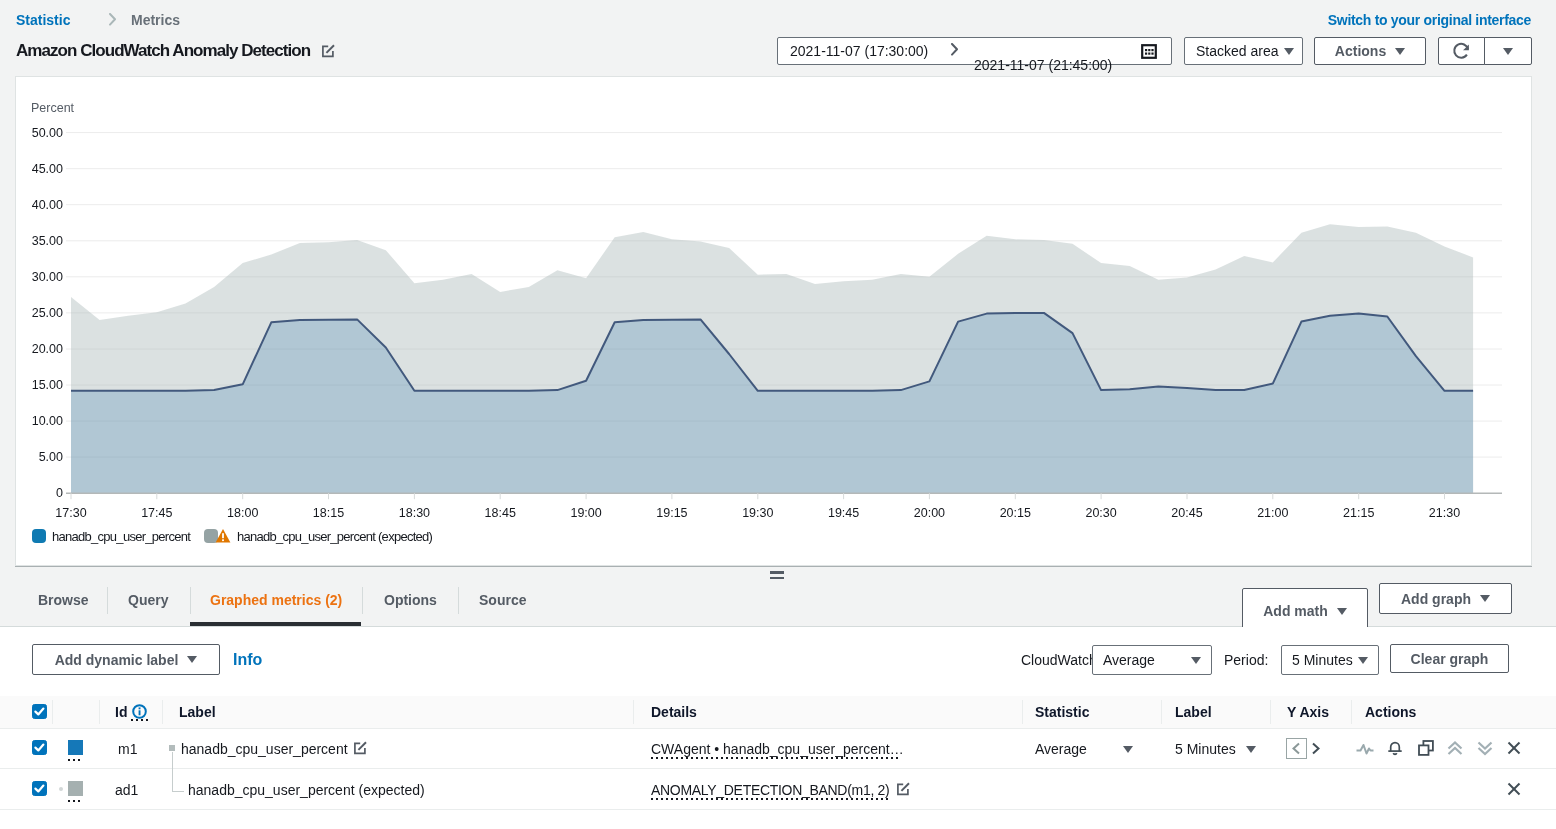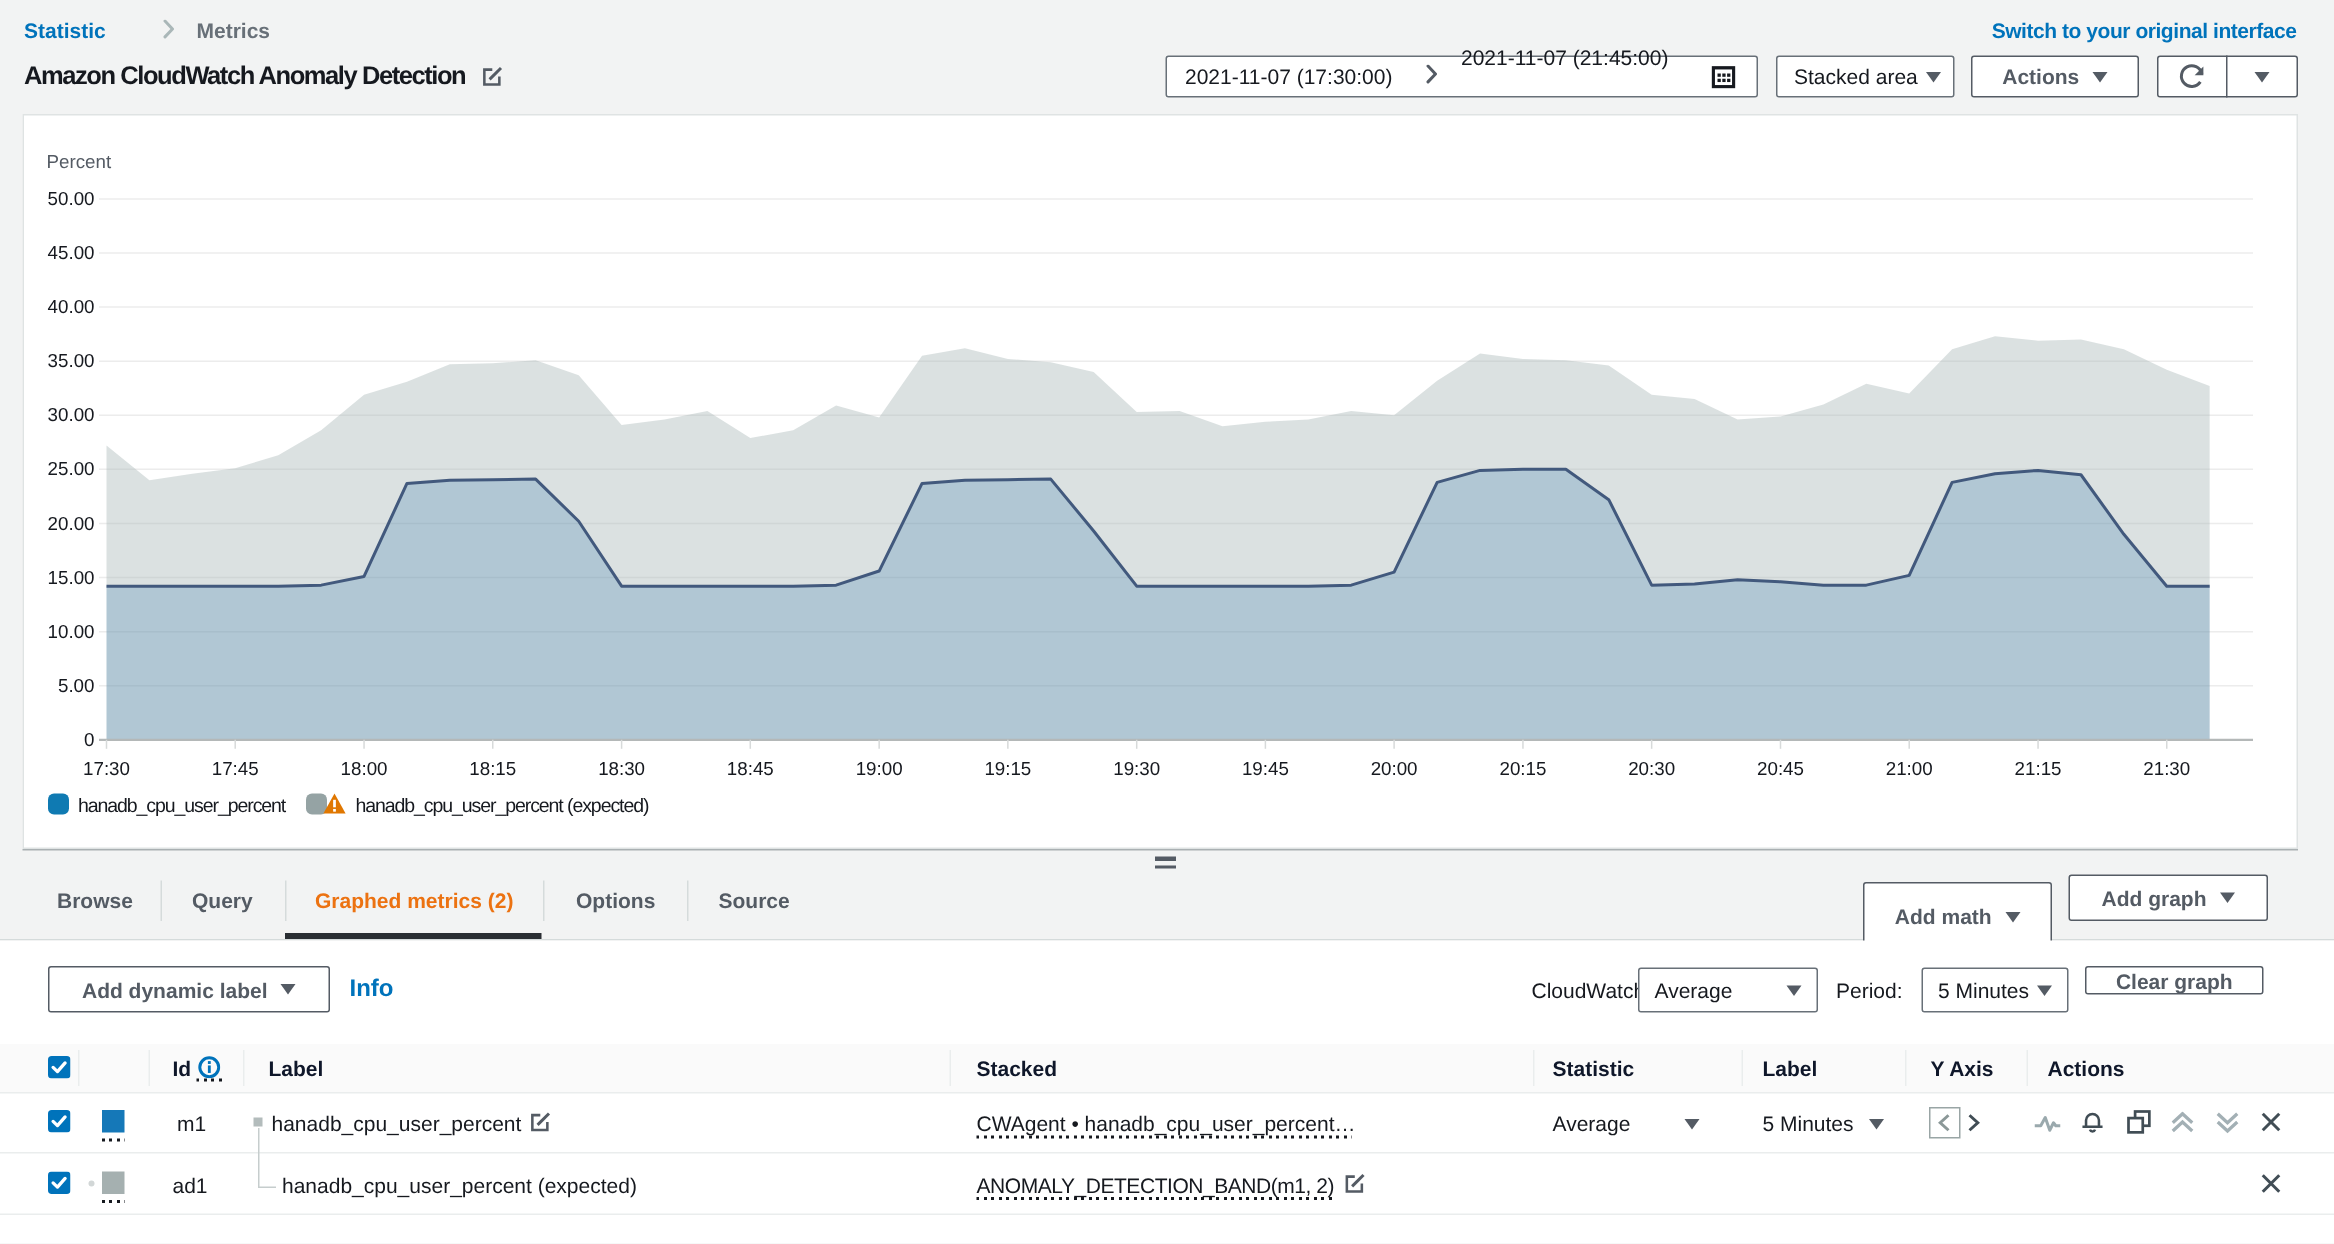--- a/index.html
+++ b/index.html
@@ -25,21 +25,21 @@
     <g stroke="#545b64" fill="none" stroke-width="1.7">
       <path d="M11.9,7 V12.3 H1.9 V2.4 H7.2"></path>
       <path d="M5.4,8.9 L13,1.3" stroke-width="2"></path>
     </g>
   </svg>
 <div class="abs" style="left:777px;top:37px;width:395px;height:28px;background:#fff;border:1px solid #687078;border-radius:2px"></div>
 <div class="abs t14" style="left:790px;top:43px">2021-11-07 (17:30:00)</div>
 <svg class="abs" style="left:950px;top:43px" width="9" height="12.6" viewBox="0 0 9 12.6">
     <polyline points="2,1 7,6.3 2,11.6" fill="none" stroke="#545b64" stroke-width="2" stroke-linecap="round" stroke-linejoin="round"></polyline>
   </svg>
-<div class="abs t14" style="left:974px;top:30px">2021-11-07 (21:45:00)</div>
+<div class="abs t14" style="left:974px;top:57px">2021-11-07 (21:45:00)</div>
 <svg class="abs" style="left:1141px;top:43px" width="16" height="16" viewBox="0 0 16 16">
     <g fill="#16191f">
       <rect x="1.2" y="2.2" width="13.6" height="12.6" fill="none" stroke="#16191f" stroke-width="2.2"></rect>
       <rect x="4" y="6" width="2.2" height="2.2"></rect>
       <rect x="7.2" y="6" width="2.2" height="2.2"></rect>
       <rect x="10.4" y="6" width="2.2" height="2.2"></rect>
       <rect x="4" y="9.5" width="2.2" height="2.2"></rect>
       <rect x="7.2" y="9.5" width="2.2" height="2.2"></rect>
       <rect x="10.4" y="9.5" width="2.2" height="2.2"></rect>
     </g>
@@ -163,21 +163,21 @@
 <div class="abs t14" style="left:1021px;top:652px">CloudWatch:</div>
 <div class="sel" style="left:1092px;top:645px;width:120px;height:30px">
     <span>Average</span>
     <span class="car"></span>
   </div>
 <div class="abs t14" style="left:1224px;top:652px">Period:</div>
 <div class="sel" style="left:1281px;top:645px;width:98px;height:30px">
     <span>5 Minutes</span>
     <span class="car"></span>
   </div>
-<div class="btn" style="left:1390px;top:644px;width:119px;height:19px">
+<div class="btn" style="left:1390px;top:644px;width:119px;height:29px">
     <span>Clear graph</span>
   </div>
 <div class="abs" style="left:0;top:696px;width:1556px;height:32px;background:#fafafa"></div>
 <div class="hline" style="left:0;top:728px;width:1556px"></div>
 <div class="abs" style="left:52px;top:700px;width:1px;height:24px;background:#eaeded"></div>
 <div class="abs" style="left:99px;top:700px;width:1px;height:24px;background:#eaeded"></div>
 <div class="abs" style="left:162px;top:700px;width:1px;height:24px;background:#eaeded"></div>
 <div class="abs" style="left:633px;top:700px;width:1px;height:24px;background:#eaeded"></div>
 <div class="abs" style="left:1022px;top:700px;width:1px;height:24px;background:#eaeded"></div>
 <div class="abs" style="left:1161px;top:700px;width:1px;height:24px;background:#eaeded"></div>
@@ -190,21 +190,21 @@
 <div class="abs t14 bold gray" style="left:115px;top:704px">Id</div>
 <svg class="abs" style="left:132px;top:704px" width="15" height="15" viewBox="0 0 15 15">
     <g>
       <circle cx="7.5" cy="7.5" r="6.3" fill="none" stroke="#0073bb" stroke-width="2"></circle>
       <rect x="6.6" y="6.3" width="1.9" height="5" fill="#0073bb"></rect>
       <rect x="6.6" y="3.4" width="1.9" height="1.9" fill="#0073bb"></rect>
     </g>
   </svg>
 <div class="dots" style="left:131px;top:719px;width:17px"></div>
 <div class="abs t14 bold gray" style="left:179px;top:704px">Label</div>
-<div class="abs t14 bold gray" style="left:651px;top:704px">Stacked</div>
+<div class="abs t14 bold gray" style="left:651px;top:704px">Details</div>
 <div class="abs t14 bold gray" style="left:1035px;top:704px">Statistic</div>
 <div class="abs t14 bold gray" style="left:1175px;top:704px">Label</div>
 <div class="abs t14 bold gray" style="left:1287px;top:704px">Y Axis</div>
 <div class="abs t14 bold gray" style="left:1365px;top:704px">Actions</div>
 <svg class="abs" style="left:32px;top:740px" width="15" height="15" viewBox="0 0 15 15">
     <rect x="0.5" y="0.5" width="14" height="14" rx="2" fill="#0073bb" stroke="#0073bb"></rect>
       <polyline points="3.4,7.6 6.3,10.4 11.4,4.6" fill="none" stroke="#fff" stroke-width="2.2" stroke-linecap="round" stroke-linejoin="round"></polyline>
   </svg>
 <div class="abs" style="left:68px;top:740px;width:15px;height:15px;background:#1578b8"></div>
 <div class="dots" style="left:68px;top:759px;width:15px"></div>

